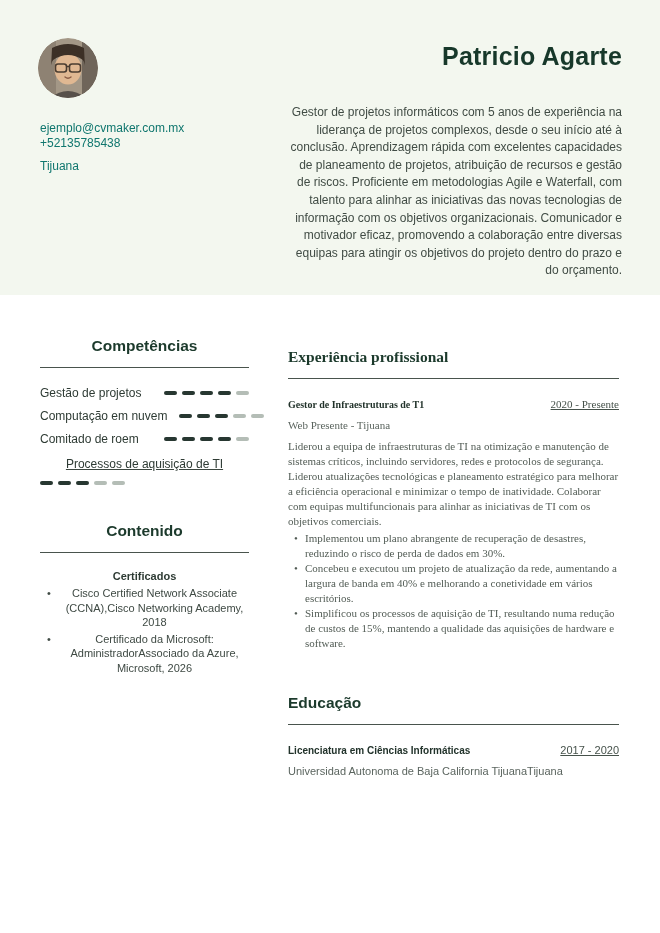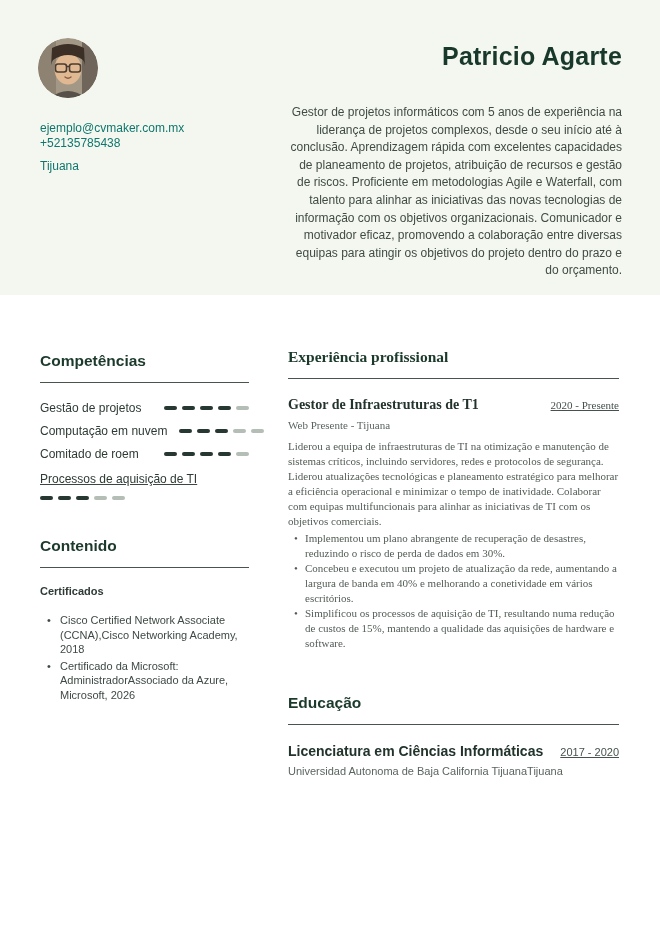--- a/index.html
+++ b/index.html
@@ -11,49 +11,49 @@
   
   .header{position:absolute;top:0;left:0;width:660px;height:295px;background:#f3f7ef;}
   .avatar{position:absolute;left:38px;top:38px;width:60px;height:60px;border-radius:50%;overflow:hidden;}
   .avatar svg{display:block;width:60px;height:60px;}
   .contact{position:absolute;left:40px;top:121px;font-size:12px;line-height:15px;color:#0f766e;}
   .contact .city{margin-top:8px;}
   .intro{position:absolute;left:288px;top:42px;width:334px;text-align:right;}
   h1{margin:0;font-size:25px;line-height:28px;font-weight:700;color:#17382a;letter-spacing:.2px;}
   .summary{margin:34px 0 0;font-size:12px;line-height:17.6px;color:#414c45;}
   
-  .col-left{position:absolute;left:40px;top:299px;width:209px;}
+  .col-left{position:absolute;left:40px;top:284px;width:209px;text-align:center;}
   .col-right{position:absolute;left:288px;top:295px;width:331px;}
   .section-title{margin:0;font-size:15.5px;line-height:20px;font-weight:600;color:#1c3a2c;}
   .rule{border:none;border-top:1px solid #49544d;height:0;margin:11px 0 0;}
   
   .section-skills{margin-top:52px;}
   .skills-list{margin-top:13px;}
   .skill-row{display:flex;justify-content:space-between;align-items:center;height:23px;gap:12px;}
   .skill-label{font-size:12px;color:#2e3b34;white-space:nowrap;}
   .bars{display:flex;gap:5px;}
   .seg{width:13px;height:4px;border-radius:2px;background:#b4bdb6;display:inline-block;}
   .seg.on{background:#273731;}
   .skill-row.stacked{display:block;height:auto;padding-top:4px;text-decoration:underline;}
   .skill-row.stacked .bars{margin-top:9px;}
   
   .section-languages{margin-top:30px;}
   .lang-list{margin-top:16px;}
   .lang-row{display:flex;justify-content:space-between;align-items:center;height:20px;font-size:12px;color:#2e3b34;}
   
   .section-content{margin-top:36px;}
-  .subsection-title{margin:17px 0 16px;font-size:11px;font-weight:700;color:#2e3b34;}
+  .subsection-title{margin:17px 0 4px;font-size:11px;font-weight:700;color:#2e3b34;}
   .cert-list{margin:4px 0 0;padding:0;list-style:none;font-size:11px;line-height:14.5px;color:#3f4a44;}
   .cert-list li{position:relative;padding-left:20px;margin-top:2px;}
   .cert-list li::before{content:"\2022";position:absolute;left:7px;color:#3f4a44;}
   
   .section-exp{margin-top:52px;font-family:Liberation Serif, serif;}
   .entry{margin-top:17px;}
   .entry-head{display:flex;justify-content:space-between;align-items:baseline;}
-  .entry-title{margin:0;font-size:14px;line-height:18px;font-weight:700;color:#22332b;}
+  .entry-title{margin:0;font-size:10px;line-height:18px;font-weight:700;color:#22332b;}
   .entry-date{font-size:11px;color:#46524b;text-decoration:underline;white-space:nowrap;margin-left:12px;}
   .entry-company{margin-top:5px;font-size:11px;color:#5b655f;}
   .entry-desc{margin:8px 0 0;font-size:11px;line-height:15px;color:#525c55;}
   .exp-bullets{margin:2px 0 0;padding:0;list-style:none;font-size:11px;line-height:15px;color:#525c55;}
   .exp-bullets li{position:relative;padding-left:17px;}
   .exp-bullets li::before{content:"\2022";position:absolute;left:6px;color:#525c55;}
   .section-edu{margin-top:42px;}
 </style>
 </head>
 <body>

